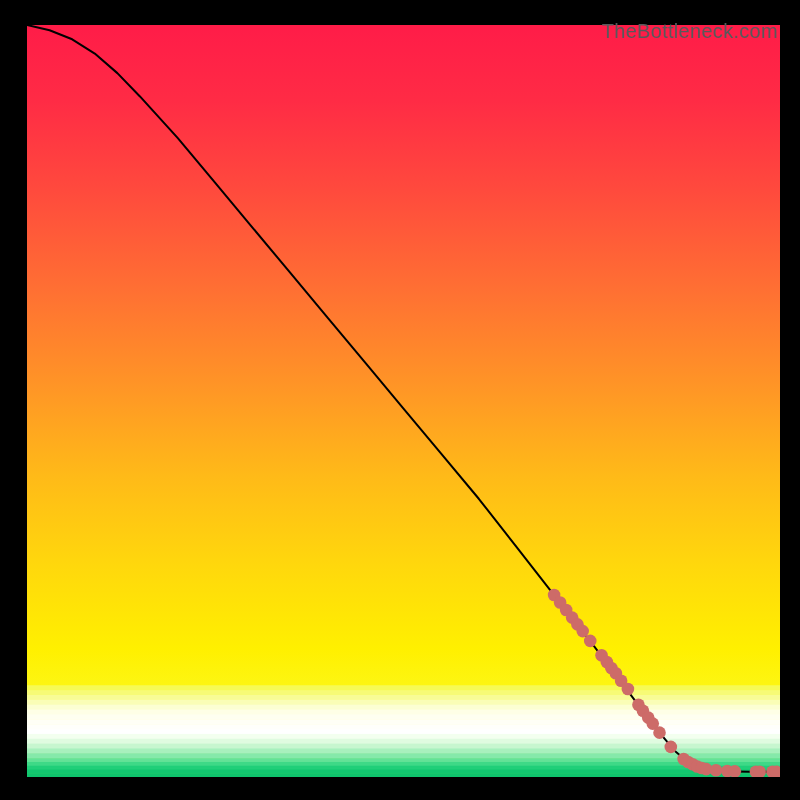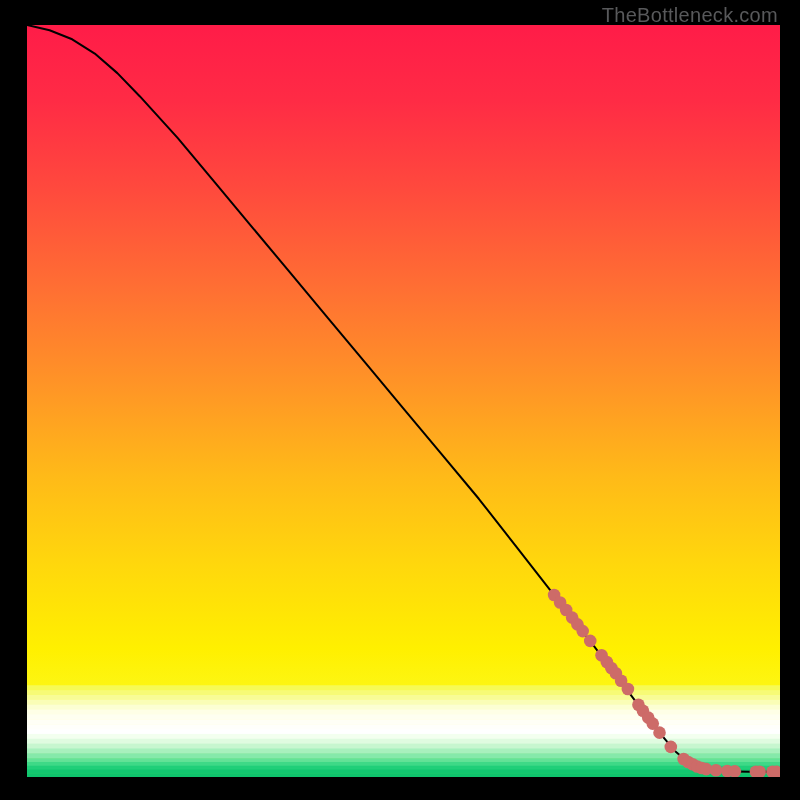--- a/index.html
+++ b/index.html
@@ -20,21 +20,21 @@
     left: 27px;
     top: 25px;
     width: 753px;
     height: 752px;
   }
   .plot-area svg {
     display: block;
   }
   .watermark {
     position: absolute;
-    top: 4px;
+    top: 20px;
     right: 22px;
     font-family: Arial, Helvetica, sans-serif;
     font-size: 20px;
     color: #58595b;
     letter-spacing: 0.3px;
   }
 </style>
 </head>
 <body>
 

